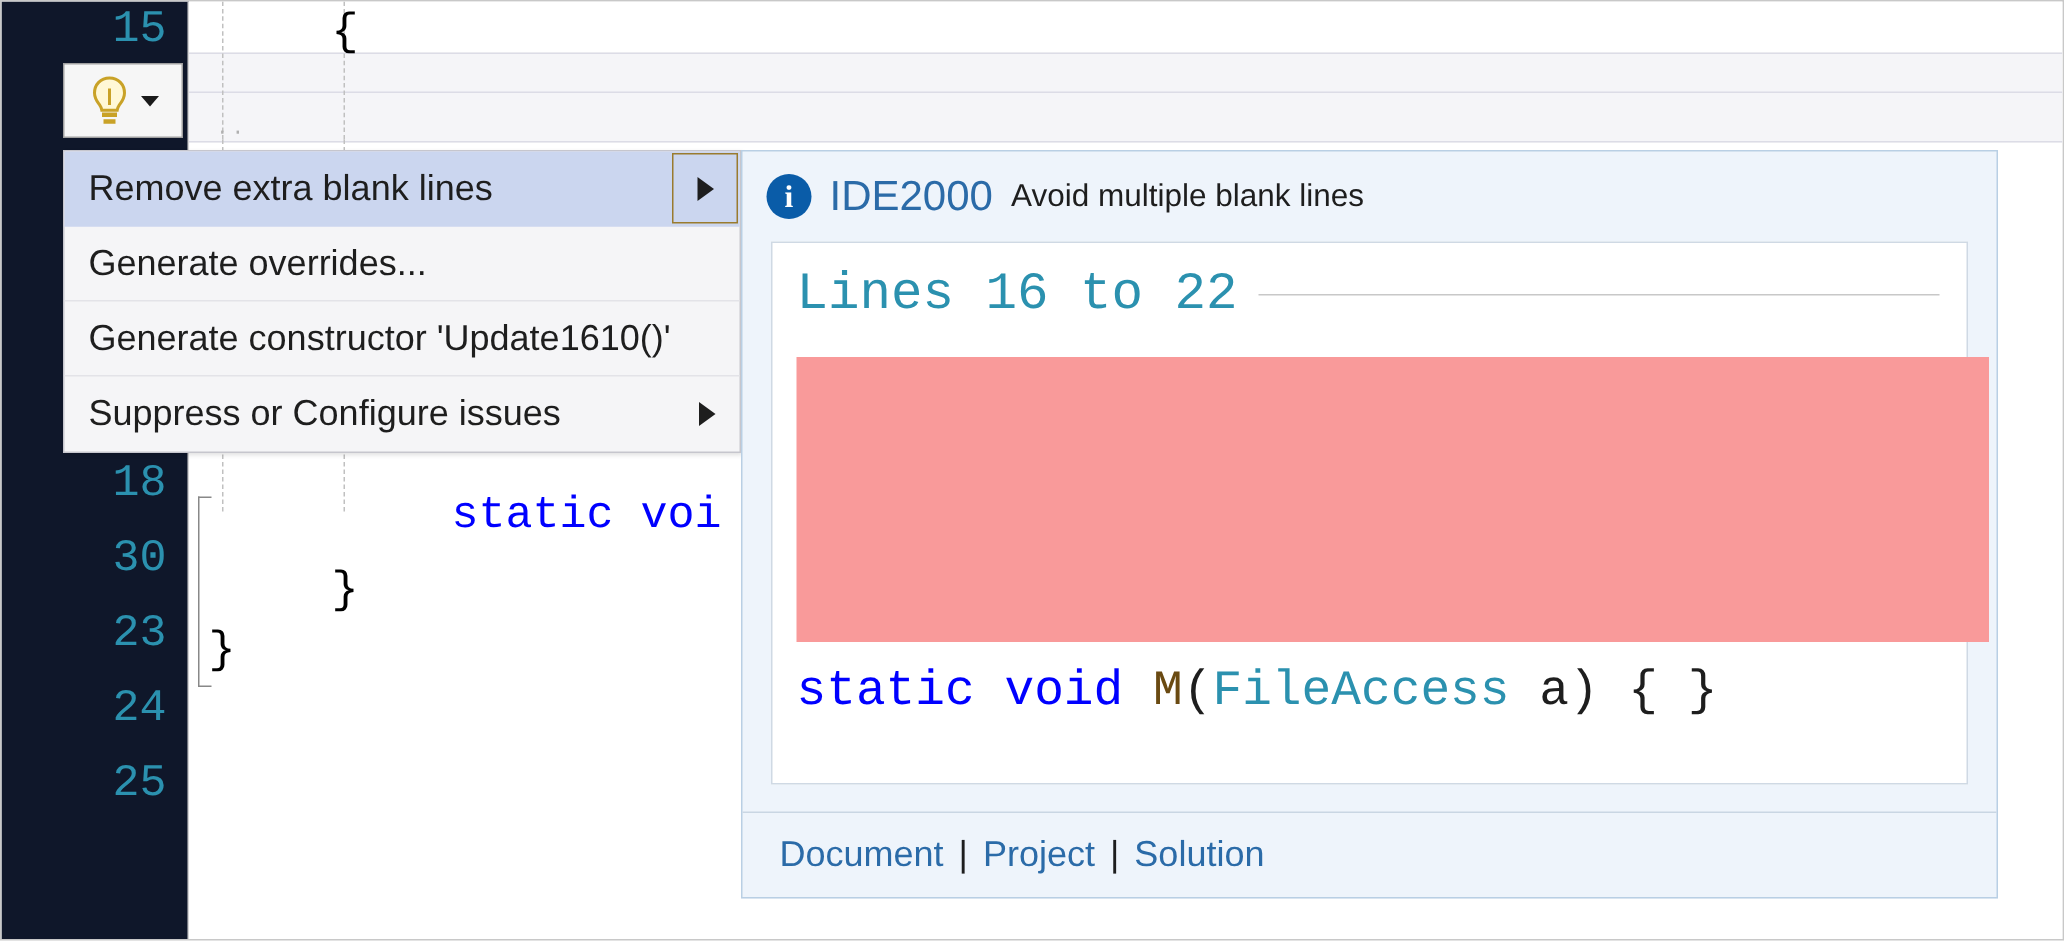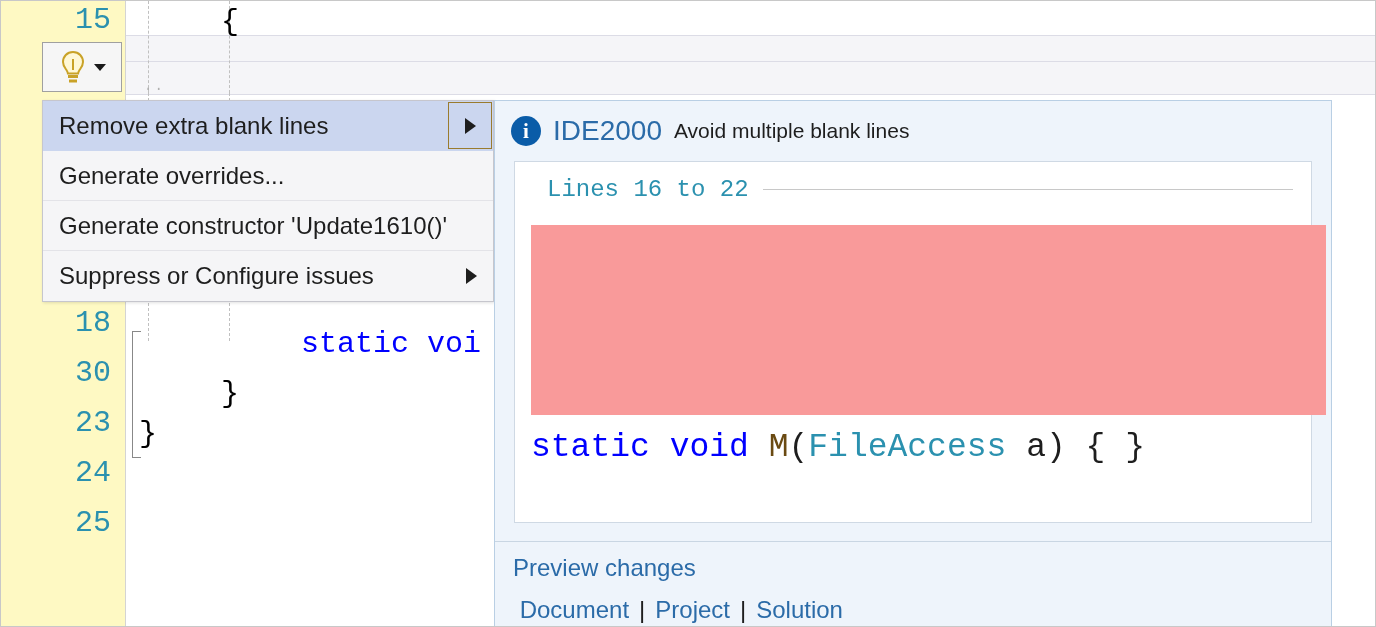--- a/index.html
+++ b/index.html
@@ -21,21 +21,21 @@
     box-sizing: border-box;
     background: #ffffff;
     overflow: hidden;
   }
 
   
   .gutter {
     position: absolute;
     left: 0; top: 0;
     width: 124px; height: 100%;
-    background: #fef9c3;
+    background: #0f172a;
     border-right: 1px solid #d4d4d4;
   }
   .linenum {
     position: absolute;
     right: 14px;
     width: 60px;
     text-align: right;
     font-family: "Liberation Mono", monospace;
     font-size: 30px;
     color: #2b91af;
@@ -202,24 +202,23 @@
     height: 360px;
   }
   .lines-label-row {
     display: flex;
     align-items: center;
     gap: 14px;
     padding: 14px 18px 0 16px;
   }
   .lines-label {
     font-family: "Liberation Mono", monospace;
-    font-size: 24px;
+    font-size: 35px;
     color: #2b91af;
     white-space: pre;
-    margin-left: 16px;
   }
   .hr-line {
     flex: 1;
     height: 1px;
     background: #c8c8c8;
   }
   .removed-block {
     margin: 22px 0 0 16px;
     width: 795px;
     height: 190px;
@@ -338,23 +337,20 @@
     <div class="preview-body">
       <div class="lines-label-row">
         <span class="lines-label">Lines 16 to 22</span>
         <span class="hr-line"></span>
       </div>
       <div class="removed-block"></div>
       <div class="preview-code"><span class="c-kw">static</span> <span class="c-kw">void</span> <span class="c-brown">M</span><span class="c-id">(</span><span class="c-type">FileAccess</span><span class="c-id"> a</span><span class="c-id">)</span><span class="c-id"> { }</span></div>
     </div>
 
     <div class="preview-footer">
-      <div class="pf-row1">
-        <span class="pf-link">Preview changes</span>
-      </div>
       <div class="pf-row2">
         <span>&nbsp;</span>
         <span class="pf-link">Document</span>
         <span class="sep">|</span>
         <span class="pf-link">Project</span>
         <span class="sep">|</span>
         <span class="pf-link">Solution</span>
       </div>
     </div>
   </div>

